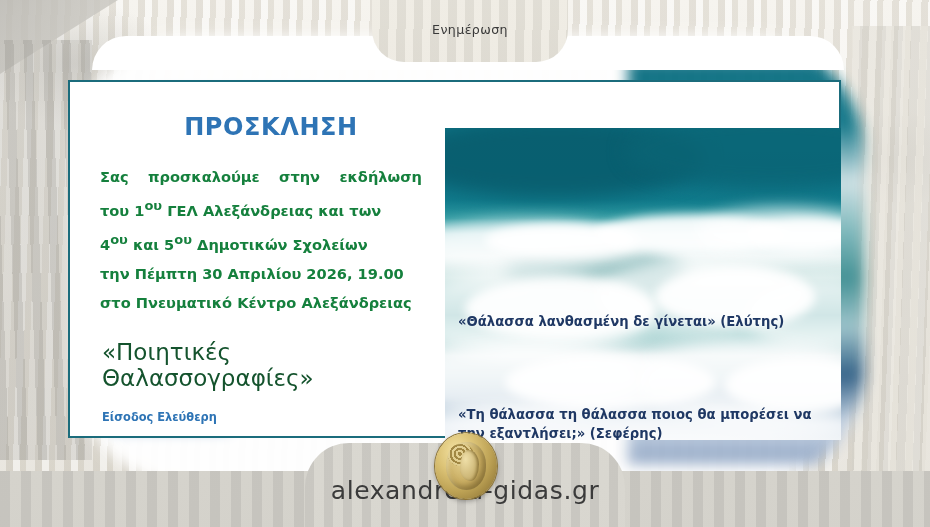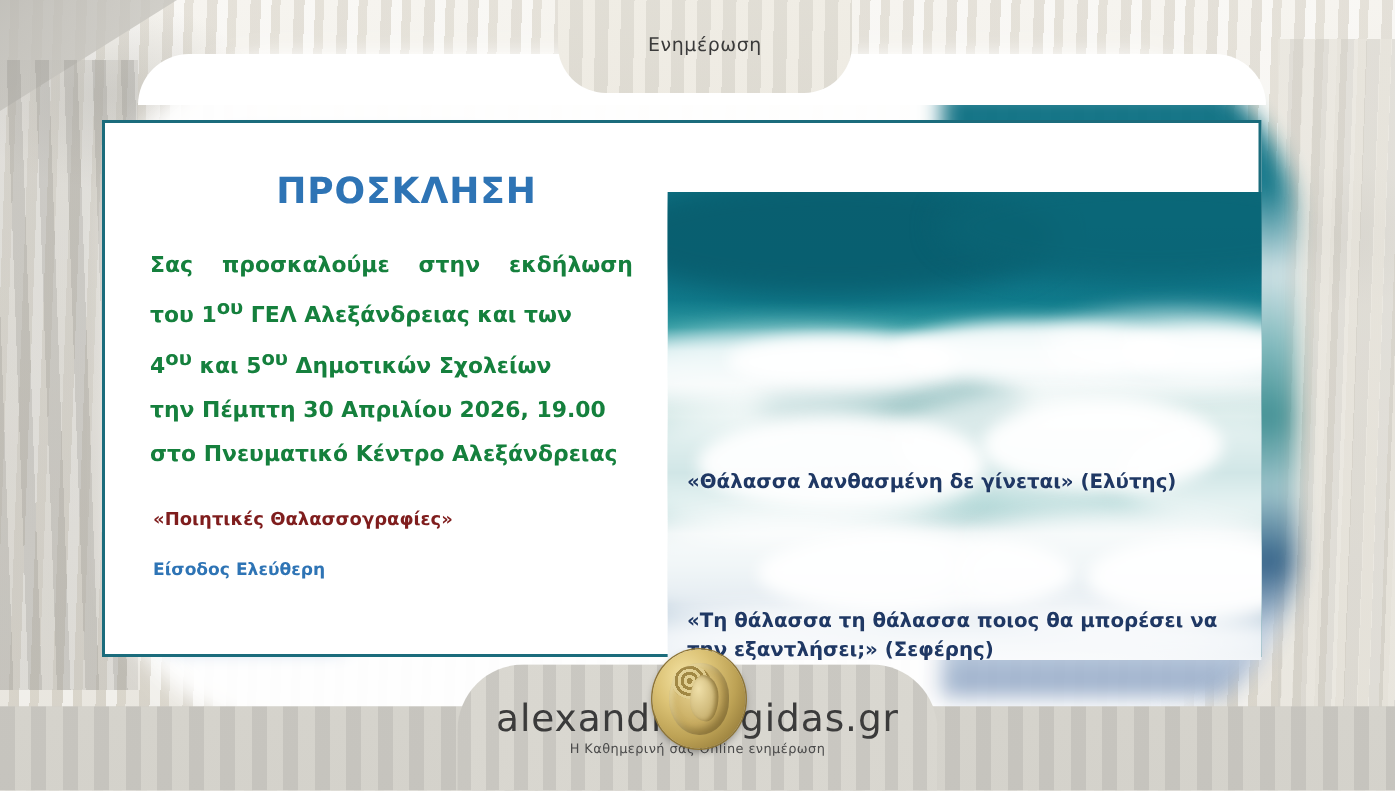--- a/index.html
+++ b/index.html
@@ -47,21 +47,21 @@
   
   #textcol{position:absolute;left:0;top:0;width:378px;height:100%;box-sizing:border-box;
     padding:22px 22px 0 22px;}
   #invTitle{color:#2e74b5;font-weight:bold;font-size:24px;letter-spacing:.6px;
     text-align:center;margin:11px 0 0 28px;}
   #body{margin:21px 2px 0 10px;color:#15803d;font-weight:bold;font-size:14.6px;
     line-height:29px;text-align:justify;}
   #body .ln{display:block;}
   #body .just{display:flex;justify-content:space-between;}
   sup{font-size:13px;vertical-align:super;font-weight:bold;}
-  #theme{margin:22px 0 0 12px;color:#7f1d1d;font-weight:bold;font-size:12px;}
+  #theme{margin:22px 0 0 12px;color:#14532d;font-weight:normal;font-size:23px;}
   #free{margin:19px 0 0 12px;color:#2e74b5;font-weight:bold;font-size:11.4px;}
 
   
   #photo{position:absolute;left:377px;top:28px;width:396px;height:312px;overflow:hidden;margin-top:20px;}
   .sea{position:absolute;inset:0;
     background:
       linear-gradient(180deg,
         #0e7486 0%,
         #0d7084 14%,
         #107a8b 23%,
@@ -202,20 +202,19 @@
     <div class="cap" id="cap1">«Θάλασσα λανθασμένη δε γίνεται» (Ελύτης)</div>
     <div class="cap" id="cap2">«Τη θάλασσα τη θάλασσα ποιος θα μπορέσει να την εξαντλήσει;» (Σεφέρης)</div>
   </div>
 </div>
 
 <div id="plaque">
   <div id="plaqueBand"></div>
   <div id="plaqueRaise"></div>
   <div id="wm">
     <div id="wmTitle">alexandreia-gidas.gr</div>
-    <div id="wmSub">Η Καθημερινή σας Online ενημέρωση</div>
   </div>
 </div>
 <div id="coin">
   <div class="head"></div>
   <div class="hair"></div>
   <div class="profile"></div>
 </div>
 
 </body></html>

